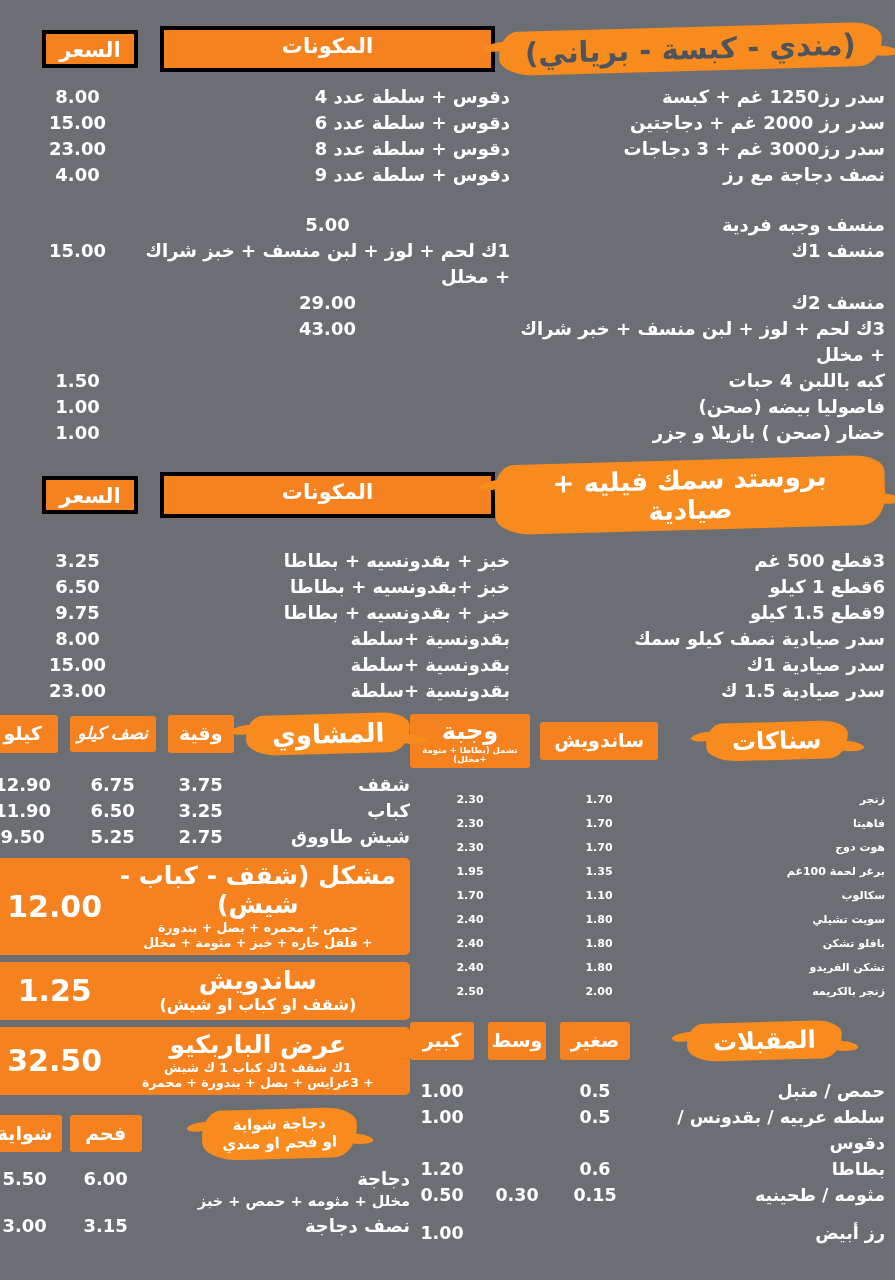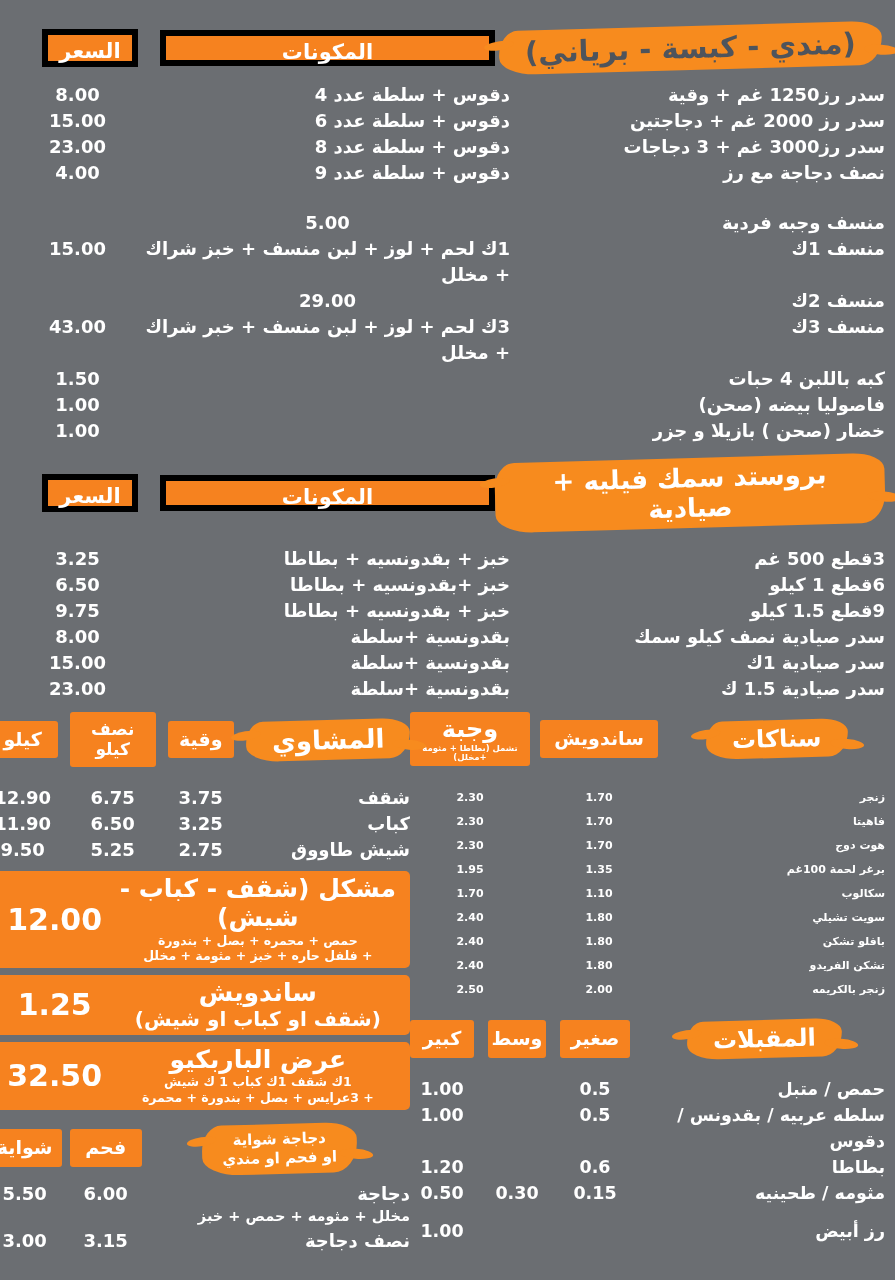--- a/index.html
+++ b/index.html
@@ -21,37 +21,37 @@
     background:#f78b1e; border-radius:50%; transform:rotate(6deg);
   }
   .brush::after {
     content:""; position:absolute; left:-15px; top:22%; width:30px; height:9px;
     background:#f78b1e; border-radius:50%; transform:rotate(-7deg);
   }
   .brush-dark { color:#4e545c; font-size:29px; }
   .brush-light { color:#ffffff; }
   
   .hdr-box {
-    background:#f6821f; border:6px solid #000000; color:#fff;
+    background:#f6821f; border:4px solid #000000; color:#fff;
     font-size:21px; text-align:center; padding:4px 6px; line-height:1.2;
   }
   .colbox {
     background:#f6821f; color:#fff; border-radius:3px; text-align:center;
     font-size:19px; padding:8px 2px; line-height:1.15; align-self:center;
   }
   .colbox .sub { font-size:8.5px; line-height:1.1; }
   
   .mrow { display:grid; align-items:baseline; }
   .cell { font-size:18px; line-height:26px; }
   .c-item { text-align:right; }
   .c-comp { text-align:right; }
   .c-num  { text-align:center; }
   
   .head3 { display:grid; grid-template-columns:390px 335px 140px; align-items:center; }
-  .head3 .hdr-box.comp { height:36px; }
+  .head3 .hdr-box.comp { height:46px; }
   .head3 .hdr-box.price { width:96px; justify-self:center; height:38px; }
   .row3 { grid-template-columns:375px 1fr 135px; }
   .rows-block { margin-top:12px; }
   .rows-gap { margin-top:24px; }
   
   .bottom { display:grid; grid-template-columns:475px 1fr; margin-top:10px; column-gap:0; }
   
   .snk-head { display:grid; grid-template-columns:1fr 118px 120px; column-gap:10px; align-items:center; }
   .row-snk { grid-template-columns:1fr 118px 120px; column-gap:10px; }
   .row-snk .cell { font-size:11px; line-height:24px; }
@@ -67,21 +67,21 @@
   .grl-head { display:grid; grid-template-columns:1fr 66px 86px 70px; column-gap:12px; align-items:center; }
   .row-grl { grid-template-columns:1fr 66px 86px 70px; column-gap:12px; }
   .row-grl .cell { line-height:26px; }
   .grl-rows { margin-top:18px; }
   
   .offer {
     background:#f6821f; border-radius:5px; margin-top:7px; min-height:58px;
     display:grid; grid-template-columns:1fr 118px; align-items:center; padding:4px 8px;
   }
   .offer-title { font-size:25px; text-align:center; line-height:1.15; }
-  .offer-title2 { font-size:20px; text-align:center; line-height:1.15; }
+  .offer-title2 { font-size:16px; text-align:center; line-height:1.15; }
   .offer-sub { font-size:12.5px; text-align:center; line-height:1.25; }
   .offer-price { font-size:30px; text-align:center; }
   .offers { margin-top:8px; }
   
   .chk-head { display:grid; grid-template-columns:1fr 72px 74px; column-gap:8px; align-items:center; margin-top:14px; }
   .chk-brush { font-size:15px; line-height:1.25; padding:6px 20px; }
   .chk-row { display:grid; grid-template-columns:1fr 72px 74px; column-gap:8px; align-items:baseline; margin-top:2px; }
   .chk-row .cell { line-height:25px; }
   .chk-sub { font-size:14.5px; text-align:right; line-height:20px; }
   .chk-rows { margin-top:8px; }
@@ -94,21 +94,21 @@
   <section>
     <div class="head3">
       <div style="text-align:center;">
         <span class="brush brush-dark">(مندي - كبسة - برياني)</span>
       </div>
       <div class="hdr-box comp">المكونات</div>
       <div class="hdr-box price">السعر</div>
     </div>
     <div class="rows-block">
         <div class="mrow row3">
-          <div class="cell c-item">سدر رز1250 غم + وقية</div>
+          <div class="cell c-item">سدر رز1250 غم + كبسة</div>
           <div class="cell c-comp">دقوس + سلطة عدد 4</div>
           <div class="cell c-num">8.00</div>
         </div>
         <div class="mrow row3">
           <div class="cell c-item">سدر رز 2000 غم + دجاجتين</div>
           <div class="cell c-comp">دقوس + سلطة عدد 6</div>
           <div class="cell c-num">15.00</div>
         </div>
         <div class="mrow row3">
           <div class="cell c-item">سدر رز3000 غم + 3 دجاجات</div>
@@ -129,21 +129,20 @@
         <div class="mrow row3">
           <div class="cell c-item">منسف 1ك</div>
           <div class="cell c-comp">1ك لحم + لوز + لبن منسف + خبز شراك + مخلل</div>
           <div class="cell c-num">15.00</div>
         </div>
         <div class="mrow row3">
           <div class="cell c-item">منسف 2ك</div>
           <div class="cell c-num">29.00</div>
         </div>
         <div class="mrow row3">
-          <div class="cell c-item">منسف 3ك</div>
           <div class="cell c-comp">3ك لحم + لوز + لبن منسف + خبر شراك + مخلل</div>
           <div class="cell c-num">43.00</div>
         </div>
         <div class="mrow row3">
           <div class="cell c-item">كبه باللبن 4 حبات</div>
           <div class="cell c-comp"></div>
           <div class="cell c-num">1.50</div>
         </div>
         <div class="mrow row3">
           <div class="cell c-item">فاصوليا بيضه (صحن)</div>
@@ -304,21 +303,21 @@
           </div>
         </div>
     </div>
 
     <div class="colL">
       <div class="grl-head">
         <div style="text-align:center;">
           <span class="brush brush-light" style="font-size:26px;">المشاوي</span>
         </div>
         <div class="colbox">وقية</div>
-        <div class="colbox" style="font-size:17px;">نصف كيلو</div>
+        <div class="colbox" style="font-size:17px;font-style:italic;">نصف كيلو</div>
         <div class="colbox">كيلو</div>
       </div>
       <div class="grl-rows">
           <div class="mrow row-grl">
             <div class="cell c-item">شقف</div>
             <div class="cell c-num">3.75</div>
             <div class="cell c-num">6.75</div>
             <div class="cell c-num">12.90</div>
           </div>
           <div class="mrow row-grl">

